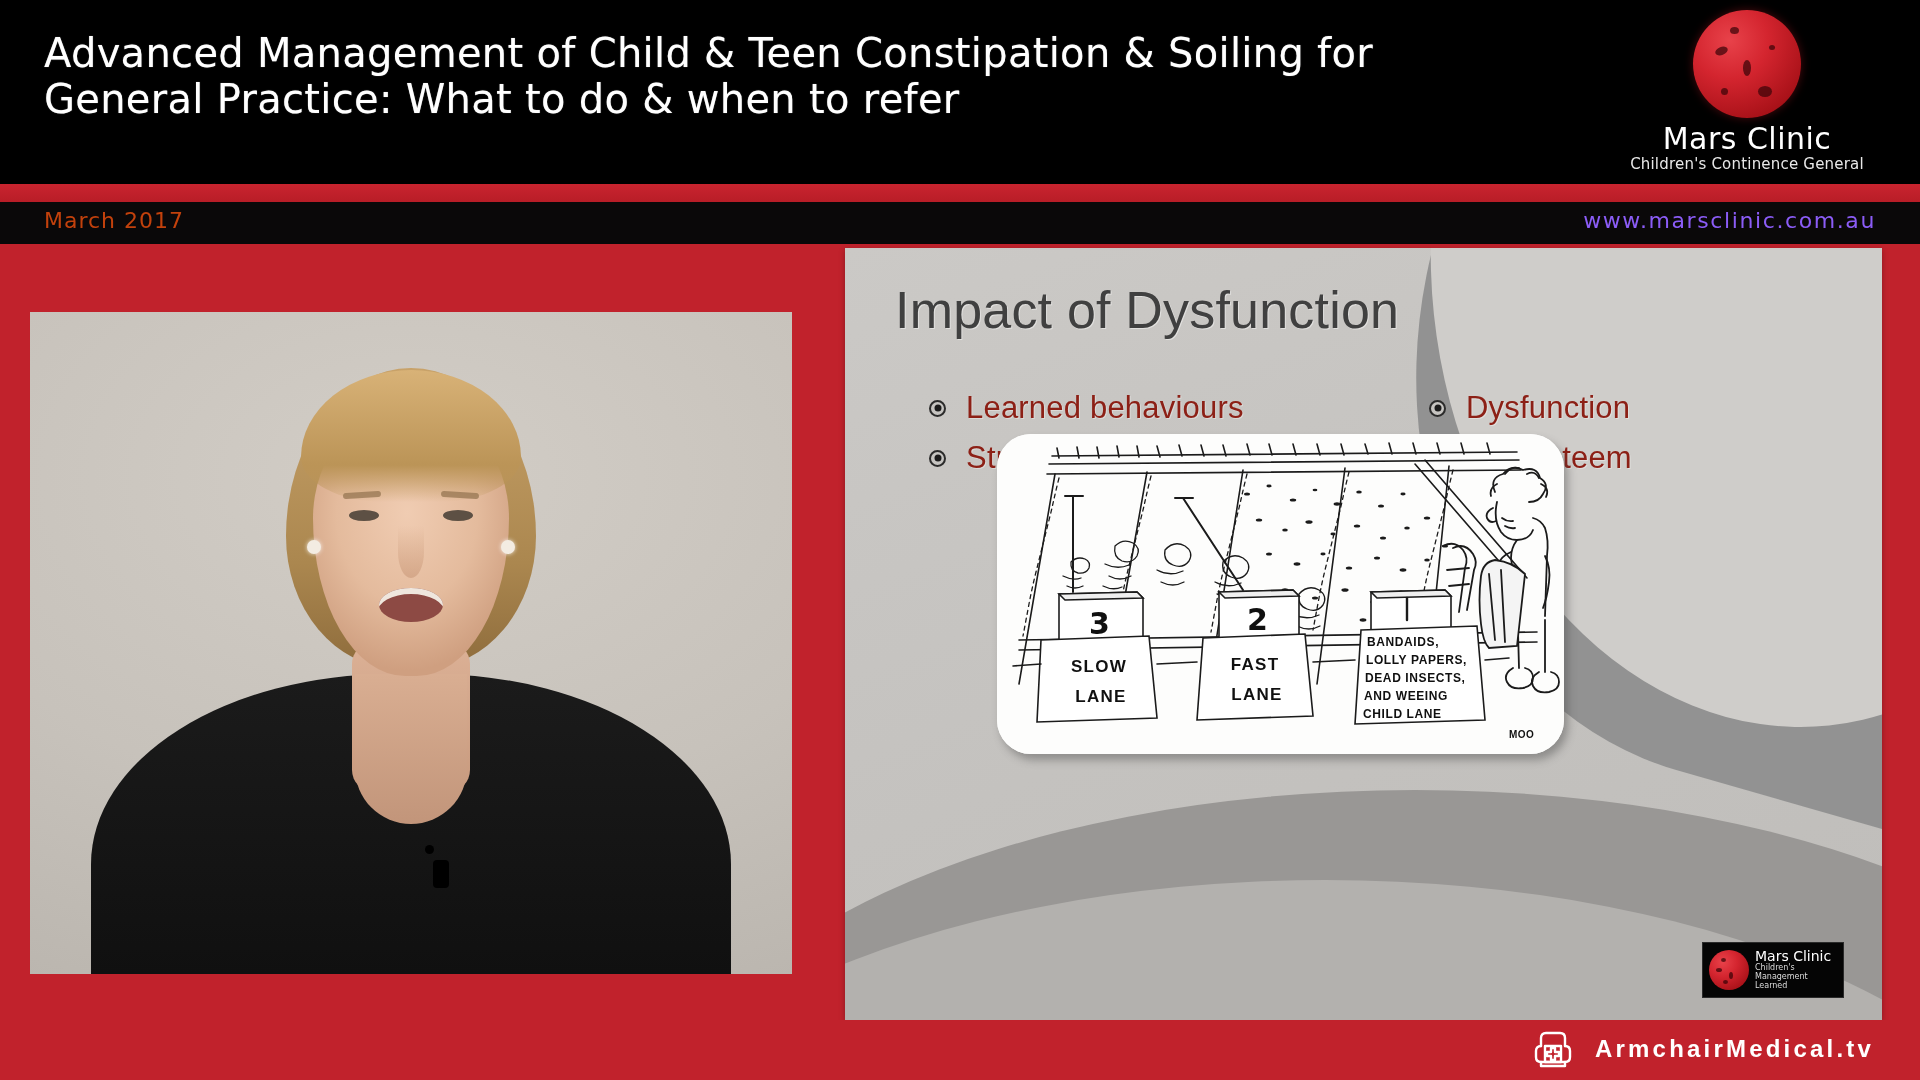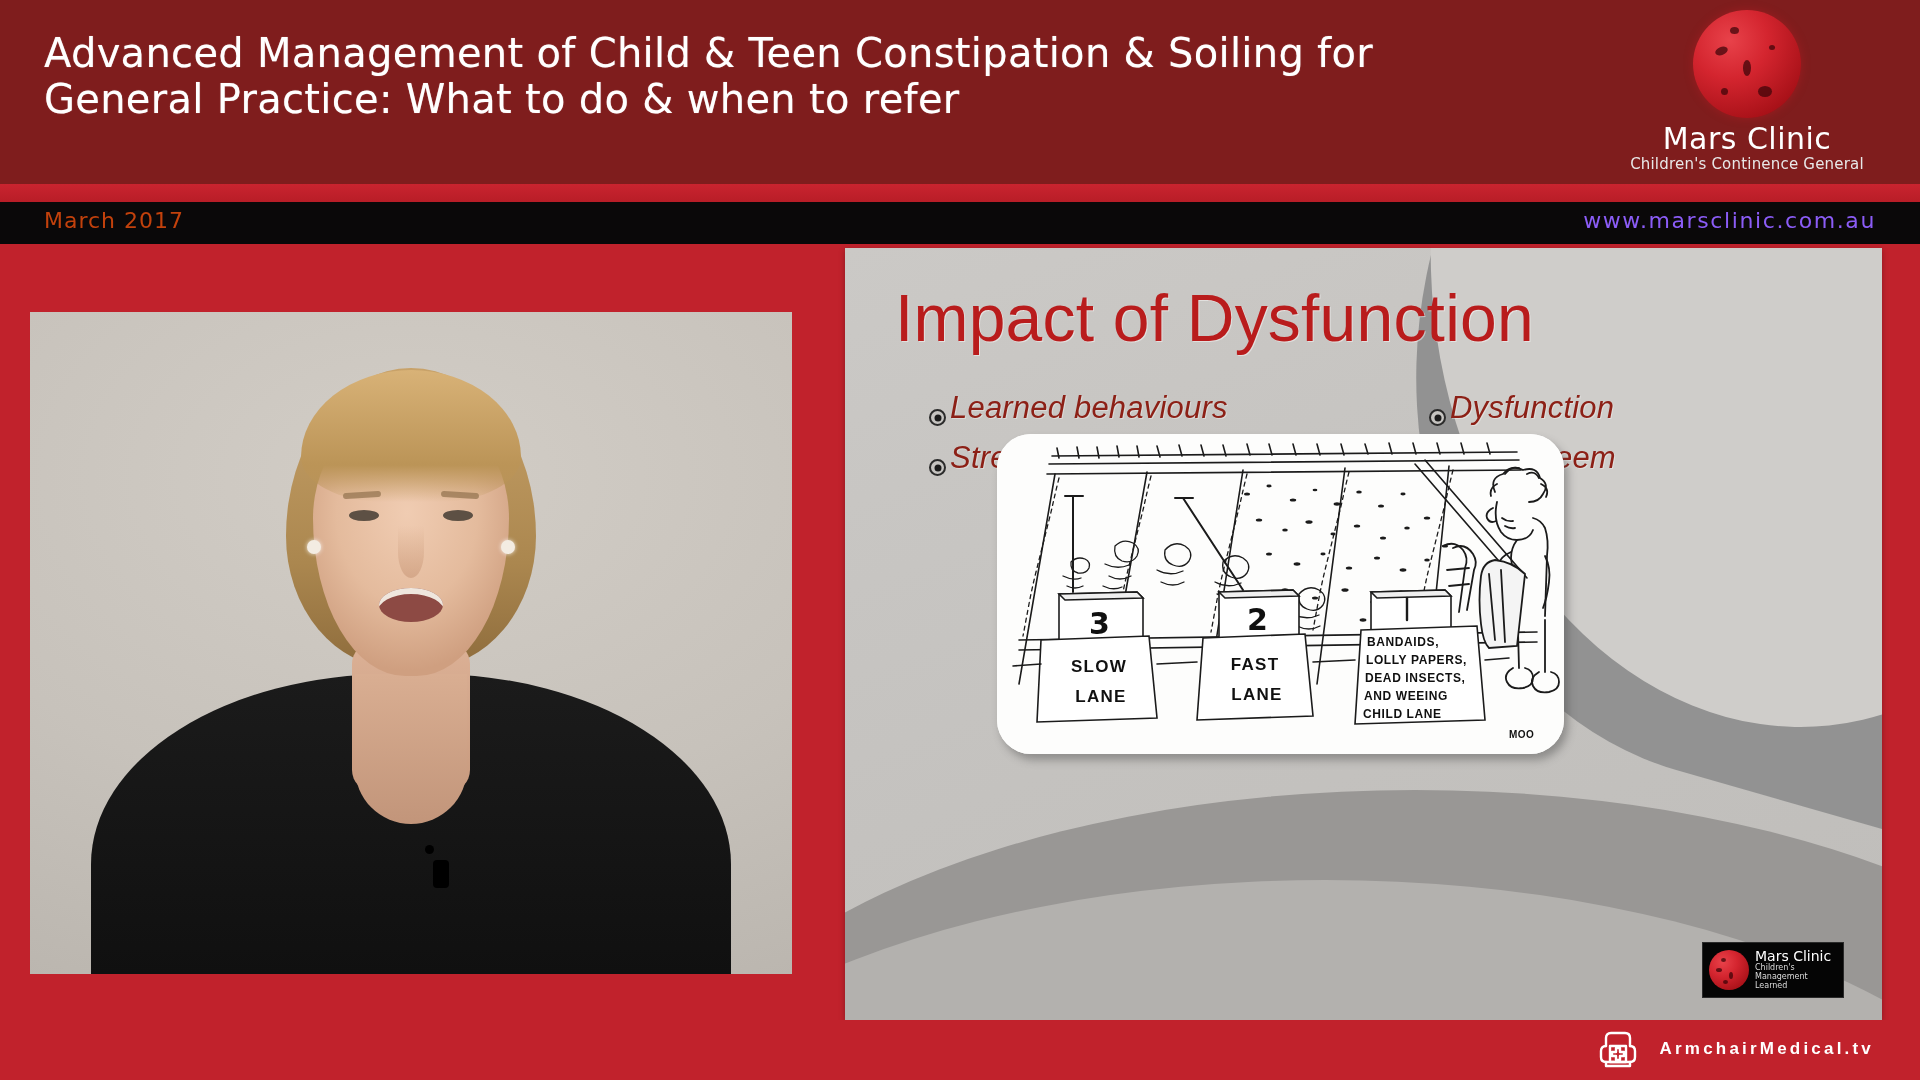--- a/index.html
+++ b/index.html
@@ -8,21 +8,21 @@
     width: 1920px; height: 1080px;
     background: #c1222c;
     font-family: "Liberation Sans", sans-serif;
     overflow: hidden;
   }
   #root { position: relative; width: 1920px; height: 1080px; background: #c1222c; }
 
   
   .header {
     position: absolute; left: 0; top: 0; width: 1920px; height: 184px;
-    background: #7f1d1d;
+    background: #000000;
   }
   .header-title {
     position: absolute; left: 44px; top: 30px; width: 1520px;
     color: #ffffff;
     font-family: "DejaVu Sans", sans-serif;
     font-size: 40px; font-weight: 400; line-height: 1.15;
     letter-spacing: 0.3px;
     text-shadow: 0 0 1px rgba(255,255,255,0.5);
   }
   .header-title .ln { display: block; }
@@ -200,34 +200,34 @@
   }
   .swoosh-bottom2 {
     position: absolute; left: -260px; bottom: -560px;
     width: 1480px; height: 700px;
     background: #b3b1ae;
     border-radius: 50%;
   }
 
   .slide-title {
     position: absolute; left: 50px; top: 32px;
-    color: #b91c1c;
+    color: #404040;
     font-family: "Liberation Sans", sans-serif;
-    font-size: 66px; font-weight: 400; letter-spacing: .2px;
+    font-size: 52px; font-weight: 400; letter-spacing: .2px;
     text-shadow: 1px 1px 0 rgba(255,255,255,.45);
   }
 
   .bullets {
     position: absolute; left: 60px; top: 142px; width: 920px;
     display: flex; gap: 52px;
   }
   .bcol { display: flex; flex-direction: column; gap: 14px; }
   .bcol.left { width: 440px; padding-left: 24px; }
   .bcol.right { width: 400px; padding-left: 32px; }
-  .bullet { display: flex; align-items: flex-end; gap: 4px; font-style: italic; }
+  .bullet { display: flex; align-items: center; gap: 20px; }
   .bullet .dot {
     width: 17px; height: 17px; border-radius: 50%;
     border: 2px solid #2b2b2b; background: #c6c4c1;
     position: relative; flex: 0 0 auto;
   }
   .bullet .dot::after {
     content: ""; position: absolute; left: 50%; top: 50%;
     width: 7px; height: 7px; border-radius: 50%;
     background: #1b1b1b; transform: translate(-50%,-50%);
   }
@@ -273,21 +273,21 @@
   
   .footer {
     position: absolute; left: 0; bottom: 0; width: 1920px; height: 60px;
     background: #c1222c;
   }
   .footer-brand {
     position: absolute; right: 46px; top: 8px;
     display: flex; align-items: center; gap: 20px;
   }
   .footer-brand .label {
-    color: #ffffff; font-size: 17px; font-weight: bold; letter-spacing: 3.2px;
+    color: #ffffff; font-size: 24px; font-weight: bold; letter-spacing: 3.2px;
     font-family: "Liberation Sans", sans-serif;
   }
   .chair-icon { width: 44px; height: 42px; display:block; }
 </style>
 </head>
 <body>
 
 <div id="root">
 
   <div class="header">

